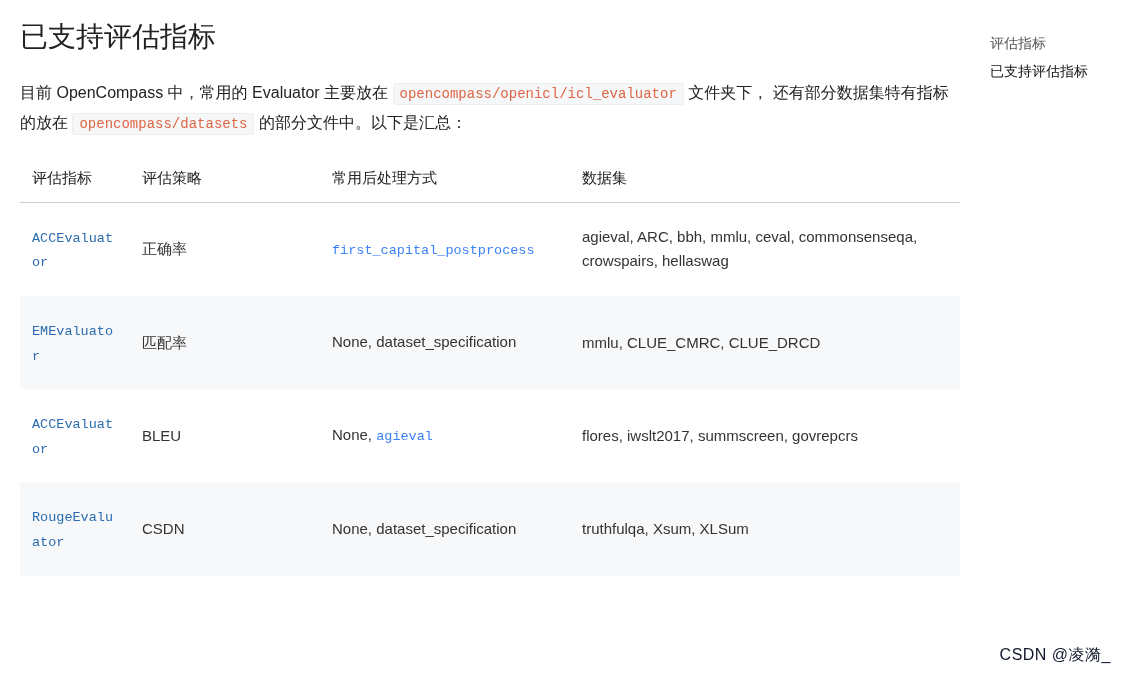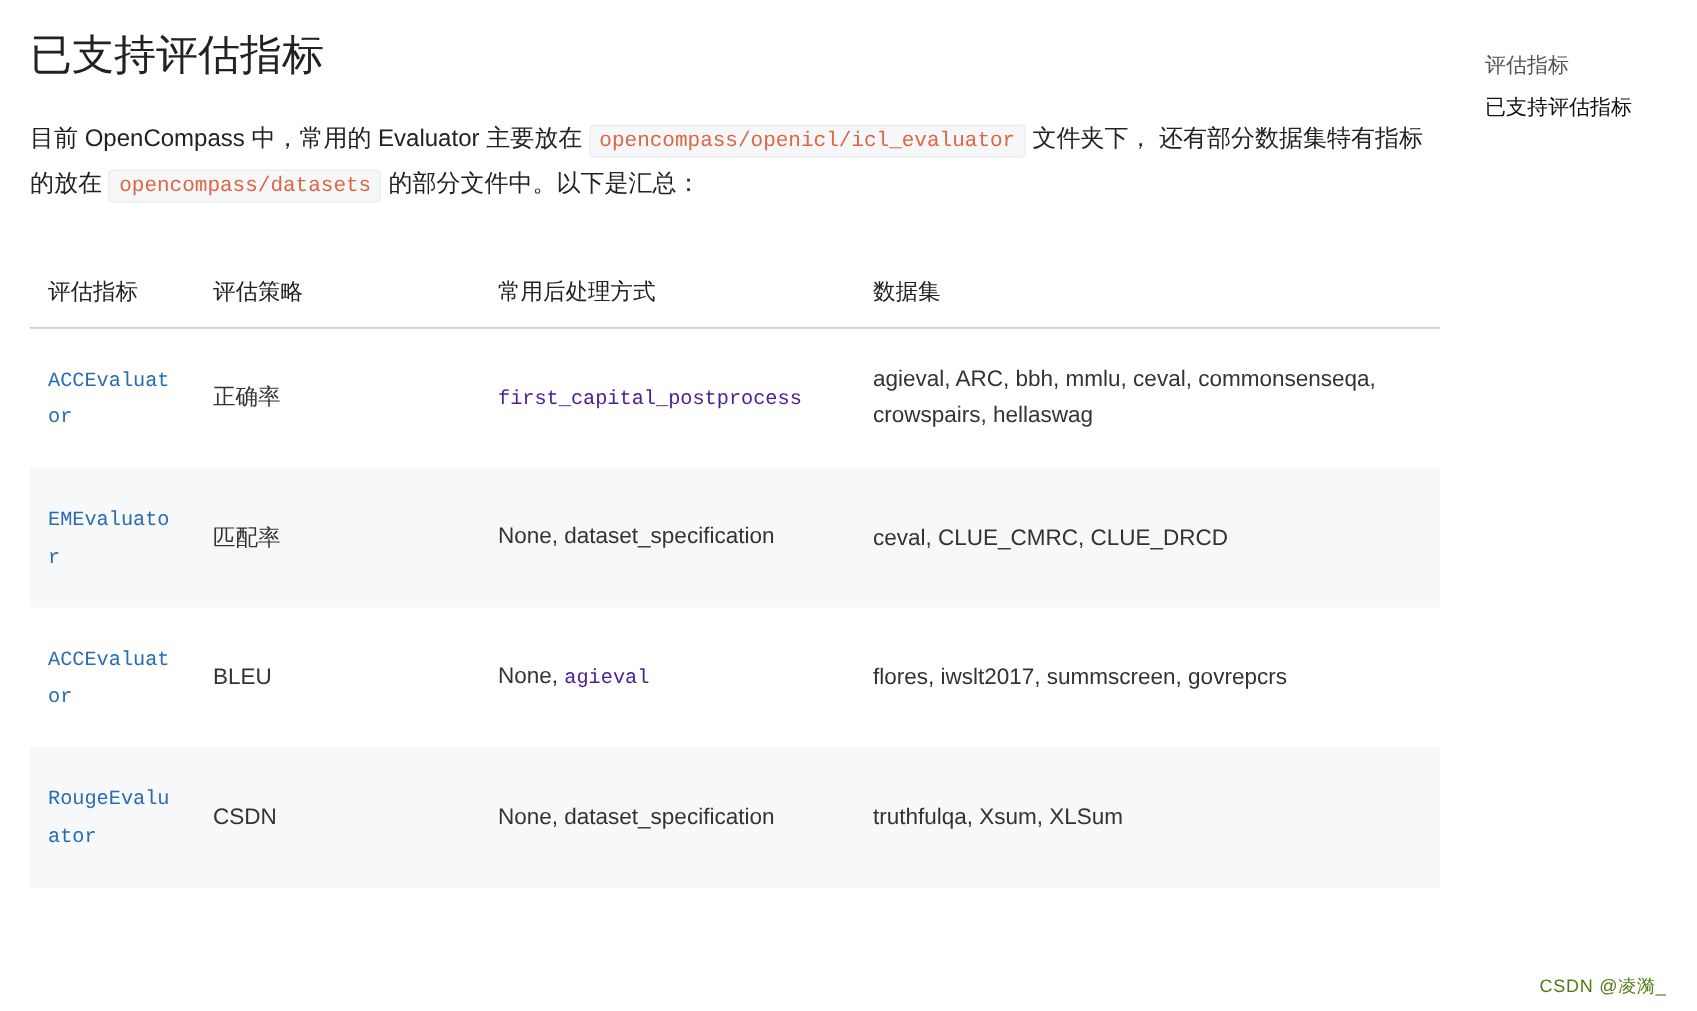--- a/index.html
+++ b/index.html
@@ -21,21 +21,21 @@
 h1 {
   font-size: 28px;
   font-weight: 500;
   color: #222;
   margin-bottom: 22px;
 }
 .intro {
   font-size: 16px;
   line-height: 1.9;
   color: #222;
-  margin-bottom: 32px;
+  margin-bottom: 16px;
 }
 code.inline {
   font-family: "SFMono-Regular", Consolas, "Liberation Mono", Menlo, monospace;
   font-size: 14px;
   background: #f6f7f8;
   color: #d64;
   padding: 2px 6px;
   border-radius: 3px;
   border: 1px solid #eee;
 }
@@ -62,43 +62,43 @@
 tbody tr:nth-child(even) td { background: #f7f8fa; }
 .link-code {
   font-family: "SFMono-Regular", Consolas, "Liberation Mono", Menlo, monospace;
   font-size: 13.5px;
   color: #2b6cb0;
   word-break: break-all;
 }
 .link-code-inline {
   font-family: "SFMono-Regular", Consolas, "Liberation Mono", Menlo, monospace;
   font-size: 13.5px;
-  color: #4c1d95;
+  color: #3b82f6;
 }
 col.c1 { width: 110px; }
 col.c2 { width: 190px; }
 col.c3 { width: 250px; }
 col.c4 { width: auto; }
 .sidebar {
   width: 145px;
   padding: 30px 10px 10px 10px;
   font-size: 14px;
 }
 .sidebar-item {
   padding: 5px 0;
   color: #555;
   cursor: pointer;
 }
 .sidebar-item.active { color: #111; }
 .watermark {
   position: absolute;
   bottom: 8px;
   right: 20px;
-  font-size: 12px;
-  color: #4d7c0f;
+  font-size: 16px;
+  color: #0f172a;
   letter-spacing: 0.5px;
 }
 </style>
 </head>
 <body>
 
 <div class="main">
   <h1>已支持评估指标</h1>
 
   <p class="intro">
@@ -128,21 +128,21 @@
       <tr>
         <td><span class="link-code">ACCEvaluator</span></td>
         <td>正确率</td>
         <td><span></span><span class="link-code-inline">first_capital_postprocess</span><span></span></td>
         <td>agieval, ARC, bbh, mmlu, ceval, commonsenseqa, crowspairs, hellaswag</td>
       </tr>
       <tr>
         <td><span class="link-code">EMEvaluator</span></td>
         <td>匹配率</td>
         <td><span>None, dataset_specification</span><span class="link-code-inline"></span><span></span></td>
-        <td>ceval, CLUE_CMRC, CLUE_DRCD</td>
+        <td>mmlu, CLUE_CMRC, CLUE_DRCD</td>
       </tr>
       <tr>
         <td><span class="link-code">ACCEvaluator</span></td>
         <td>BLEU</td>
         <td><span>None, </span><span class="link-code-inline">agieval</span><span></span></td>
         <td>flores, iwslt2017, summscreen, govrepcrs</td>
       </tr>
       <tr>
         <td><span class="link-code">RougeEvaluator</span></td>
         <td>CSDN</td>

